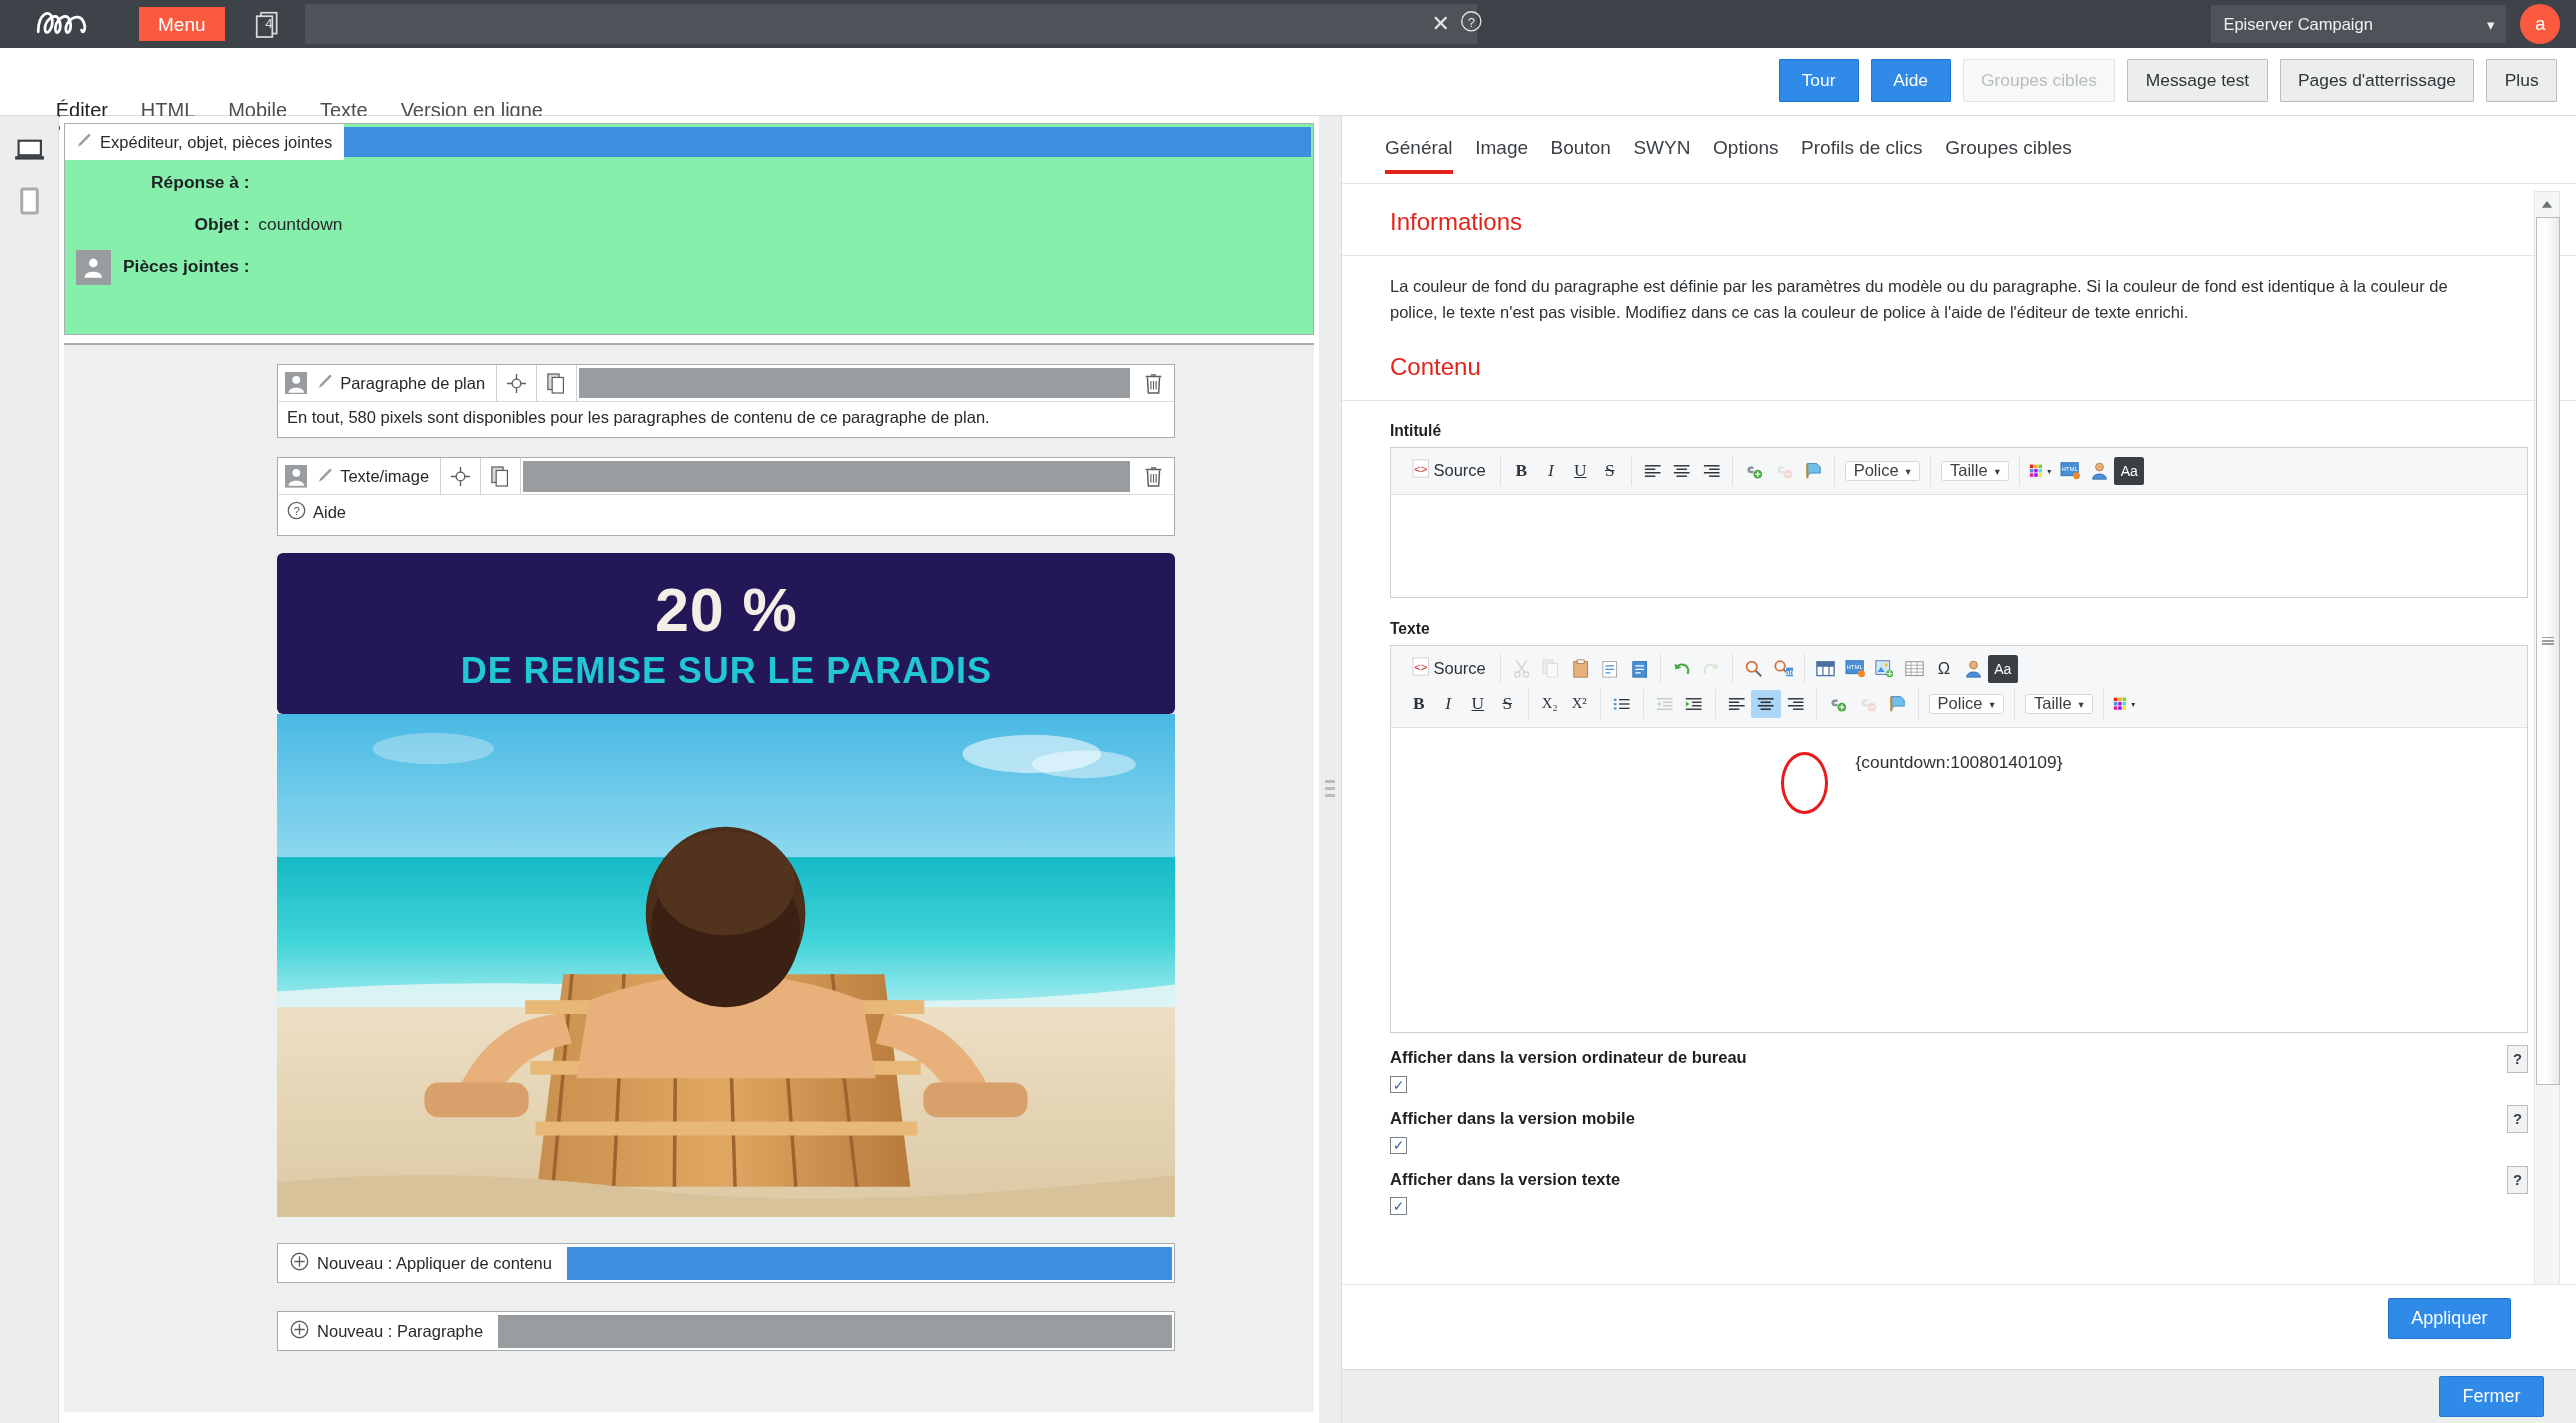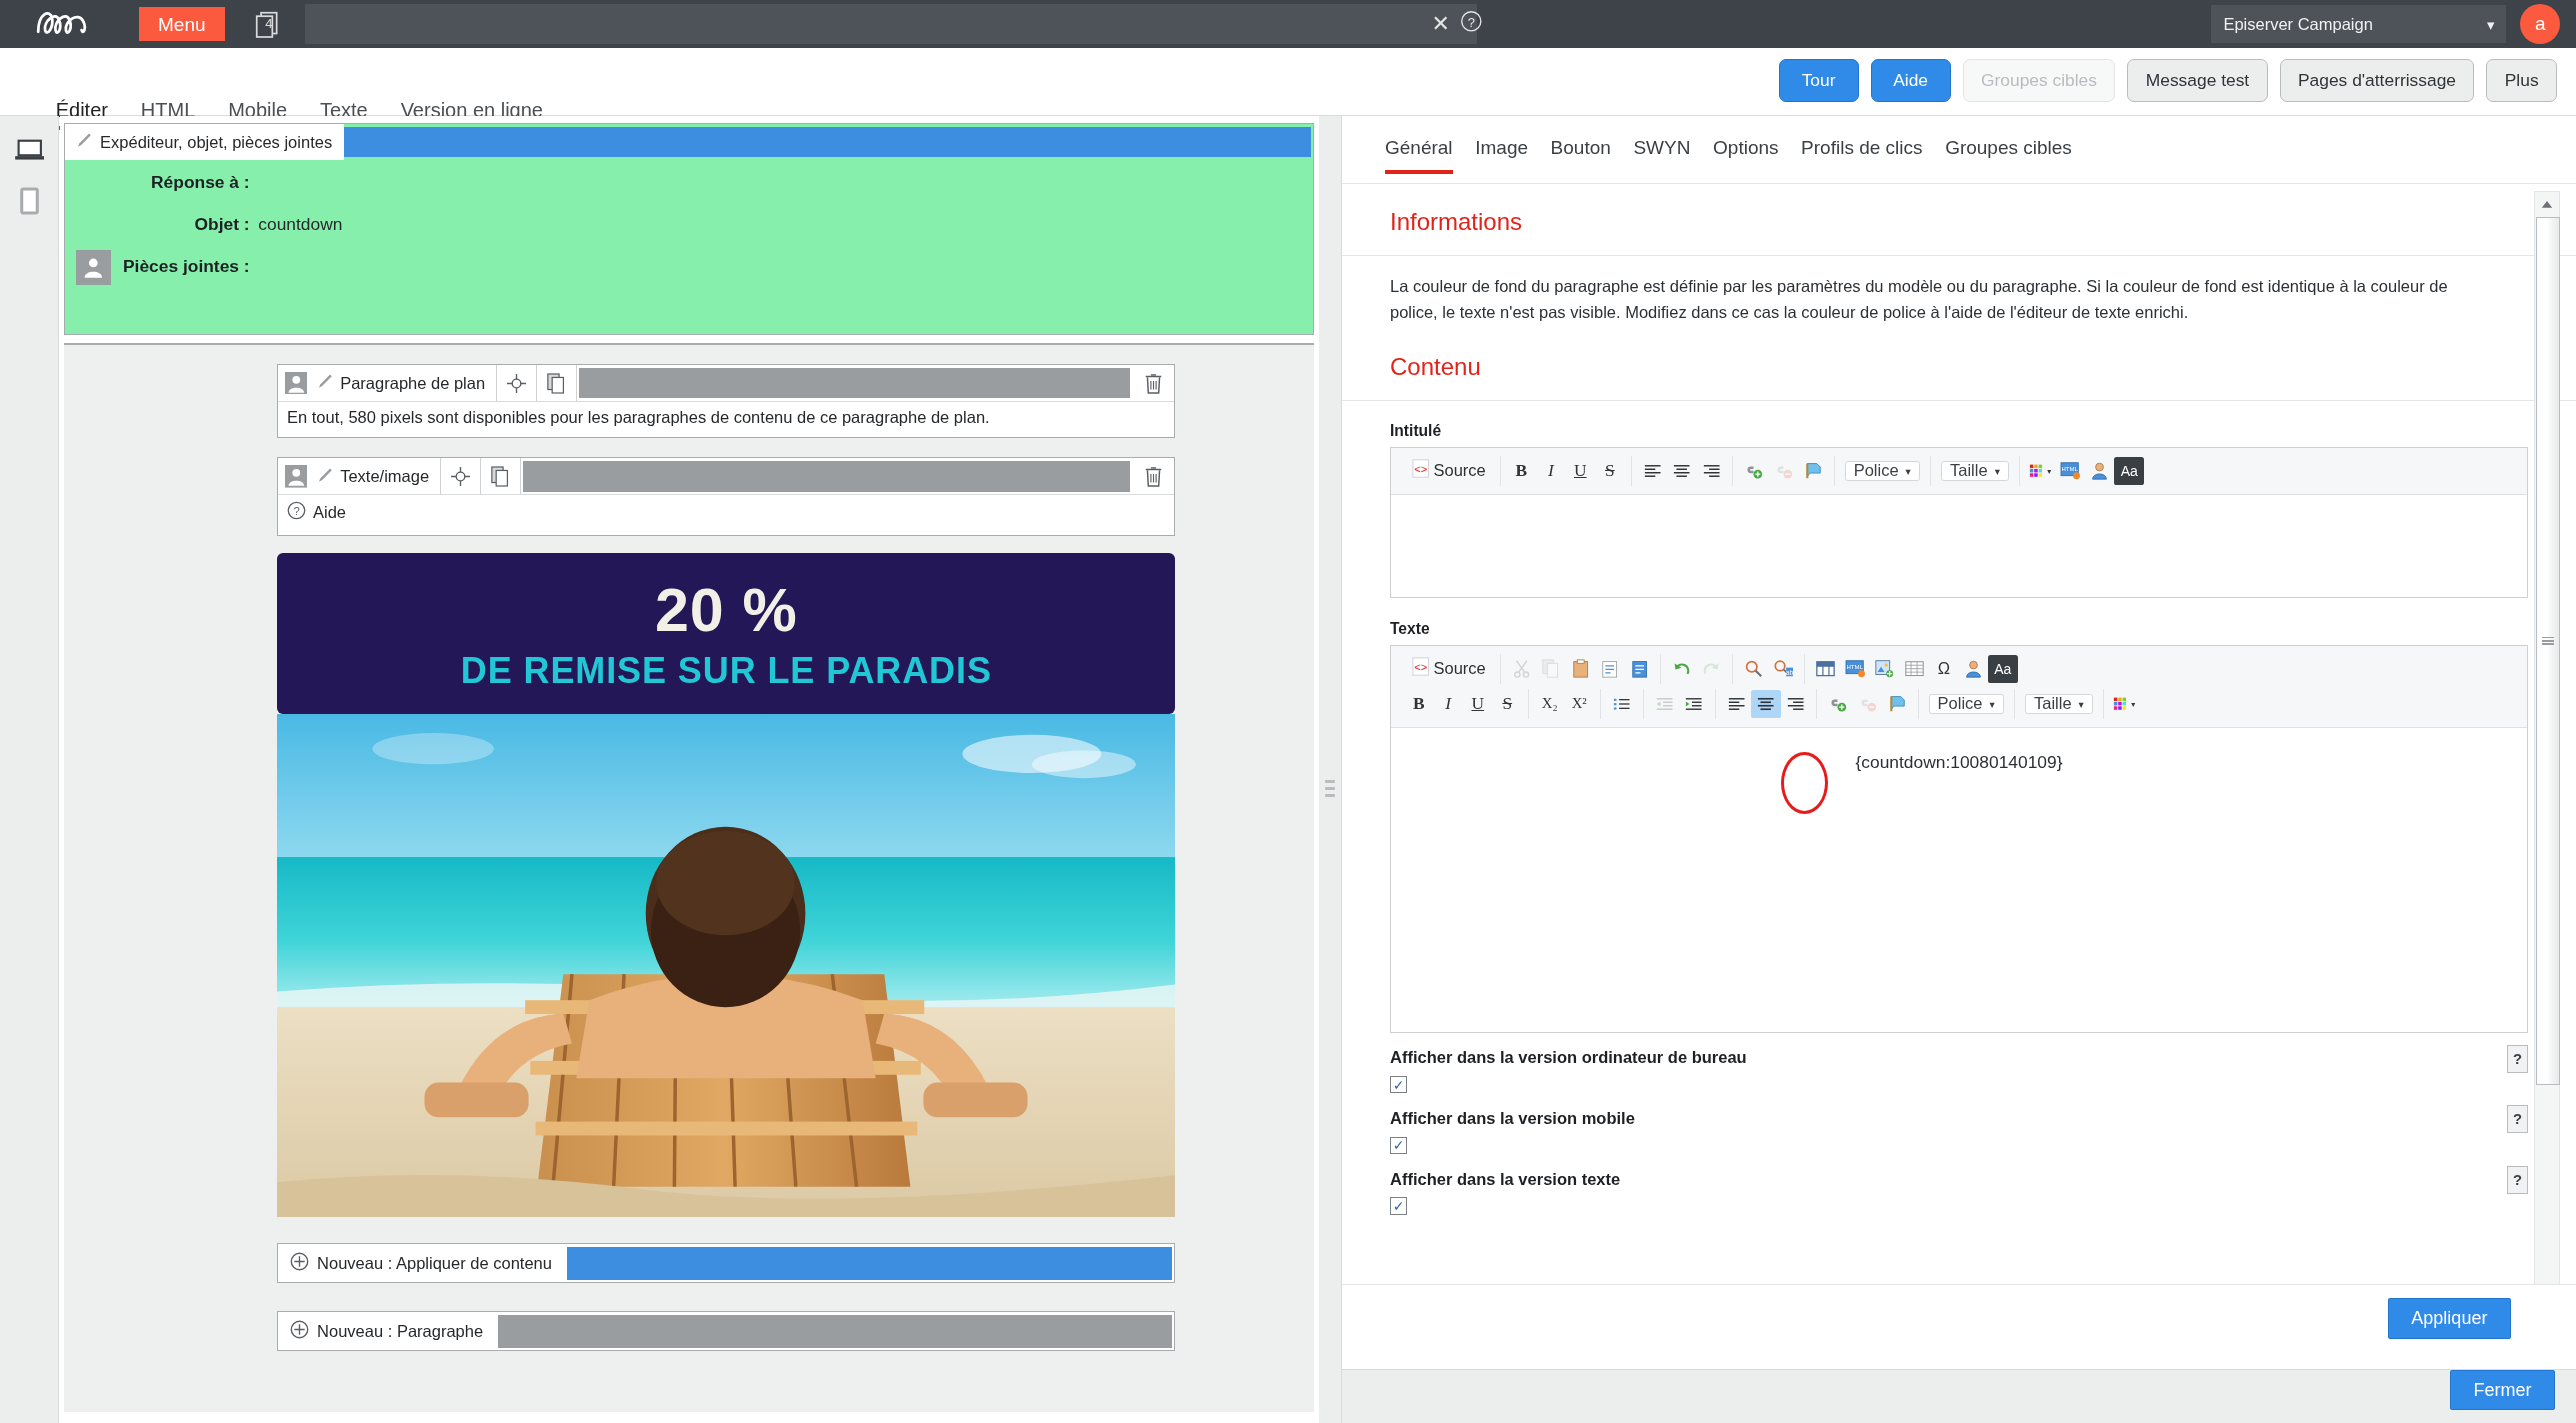--- a/index.html
+++ b/index.html
@@ -32,21 +32,21 @@
   
   .tabbar { position:absolute; left:0; top:48px; width:2576px; height:68px;
     background:#fff; border-bottom:0.9px solid #d9dbdd; }
   .mtabs { position:absolute; left:54px; top:0; height:68px; display:flex; align-items:center; gap:29.5px;margin-top:36px;}
   .mtab { font-size:20px; color:#4a4f54; padding:3.5px 1.7px 19px 1.7px; cursor:pointer; position:relative;}
   .mtab.active { color:#222; }
   .mtab.active:after { content:''; position:absolute; left:0; right:0; bottom:10.4px;
     height:4.3px; background:#e2231a; }
   .hbtns { position:absolute; right:19px; top:11.3px; display:flex; gap:12px; }
   .hb { font-size:17.4px; padding:0 17.4px; height:43px; display:flex; align-items:center;
-     justify-content:center; cursor:pointer; border-radius:7px; }
+     justify-content:center; cursor:pointer; border-radius:1px; }
   .hb.blue { background:#2f8ae8; color:#fff; border:0.9px solid #2076cf; min-width:80px;}
   .hb.grey { background:#eceded; color:#2f3438; border:0.9px solid #b9bcbf; }
   .hb.disabled { background:#f7f8f8; color:#b9bcbf; border:0.9px solid #e2e4e5; cursor:default;}
 
   
   .leftrail { position:absolute; left:0; top:116px; width:59px; height:1307px;
     background:#eceded; border-right:0.9px solid #d9dbdd; }
   .rail-icon { width:59px; height:50px; display:flex; align-items:center; justify-content:center; cursor:pointer;}
 
   
@@ -154,22 +154,22 @@
   .rfooter { position:absolute; left:0; bottom:71px; width:1234px; height:68px;
      background:#fff; border-top:0.9px solid #e3e5e6; display:flex; align-items:center;
      justify-content:flex-end; padding-right:65px;}
   .btn-primary { background:#2f8ae8; border:0.9px solid #2076cf; color:#fff; font-size:18px;
      padding:8.7px 22.6px; cursor:pointer; border-radius:1.7px;}
 
   .rscroll { position:absolute; right:15.6px; top:75px; width:26px; height:1111px;
      background:#f4f5f5; border:0.9px solid #e3e5e6;}
 
   .bottombar { position:absolute; left:1342px; bottom:0; width:1234px; height:54px;
-     background:#eceded; border-top:0.9px solid #d9dbdd; display:flex; align-items:flex-start;
-     justify-content:flex-end; padding-right:21px;}
+     background:#eceded; border-top:0.9px solid #d9dbdd; display:flex; align-items:center;
+     justify-content:flex-end; padding-right:32px;}
 
   .red-ellipse { position:absolute; left:1781px; top:752px; width:47px; height:62px;
      border:3.5px solid #e81b1b; border-radius:50%; pointer-events:none; }
 </style>
 </head>
 <body>
 
 <div class="topbar">
   <div class="epi-logo">
     <svg width="78" height="40" viewBox="0 0 90 46">

